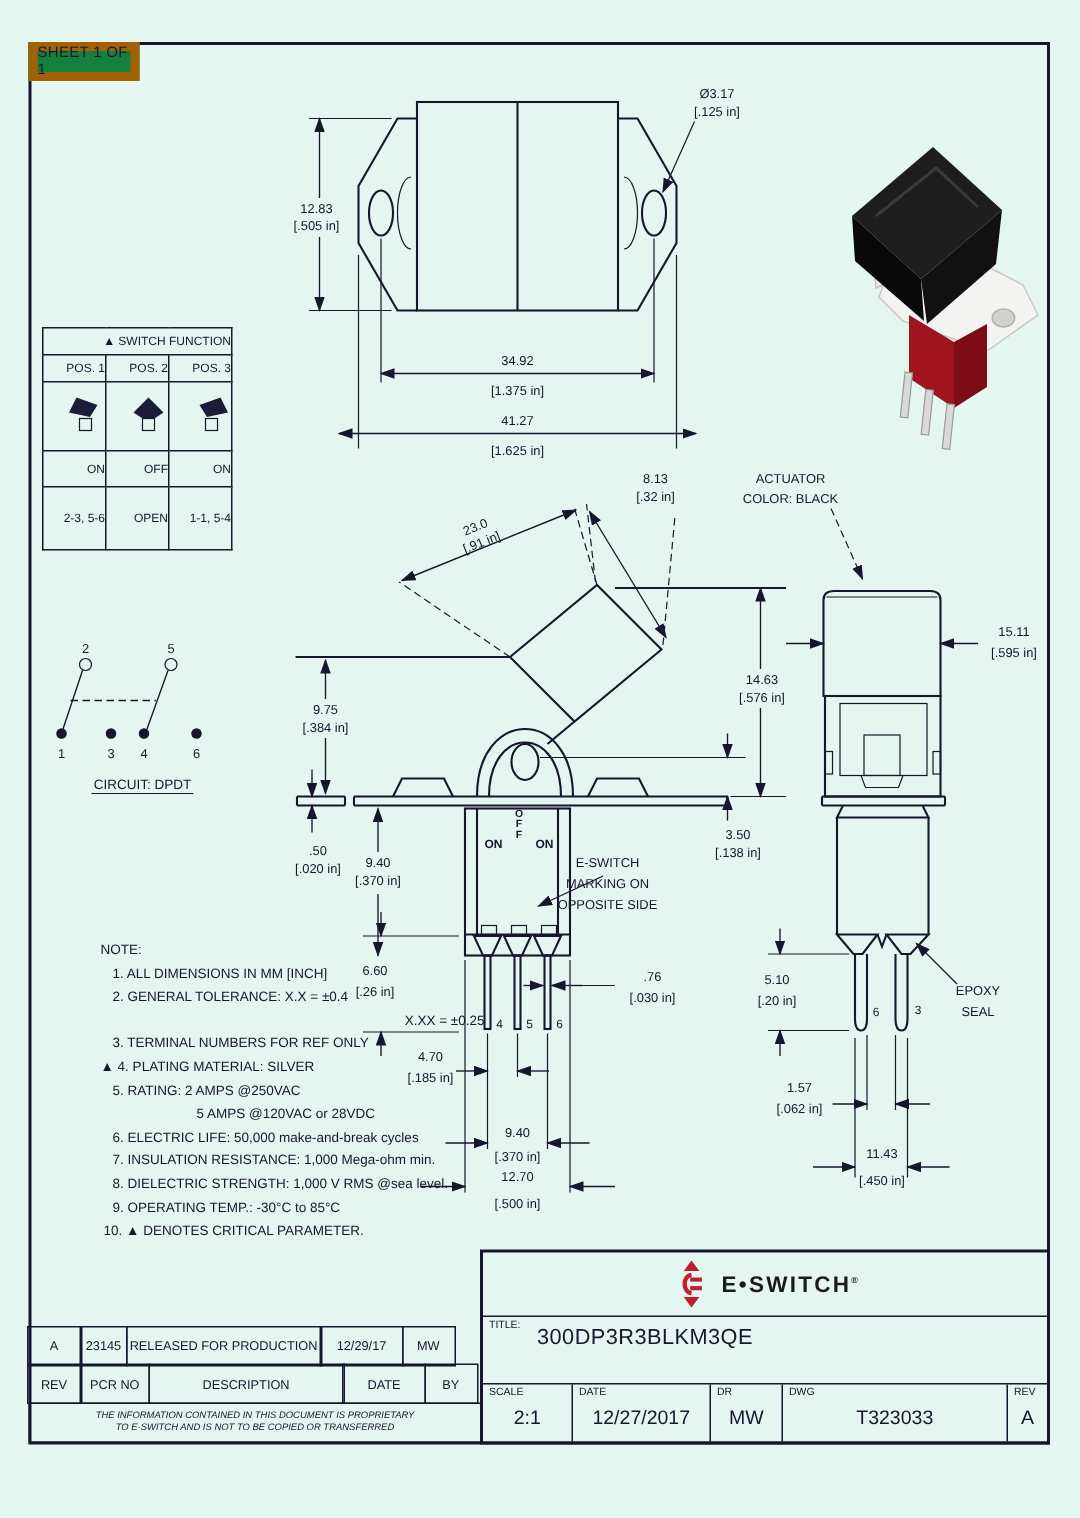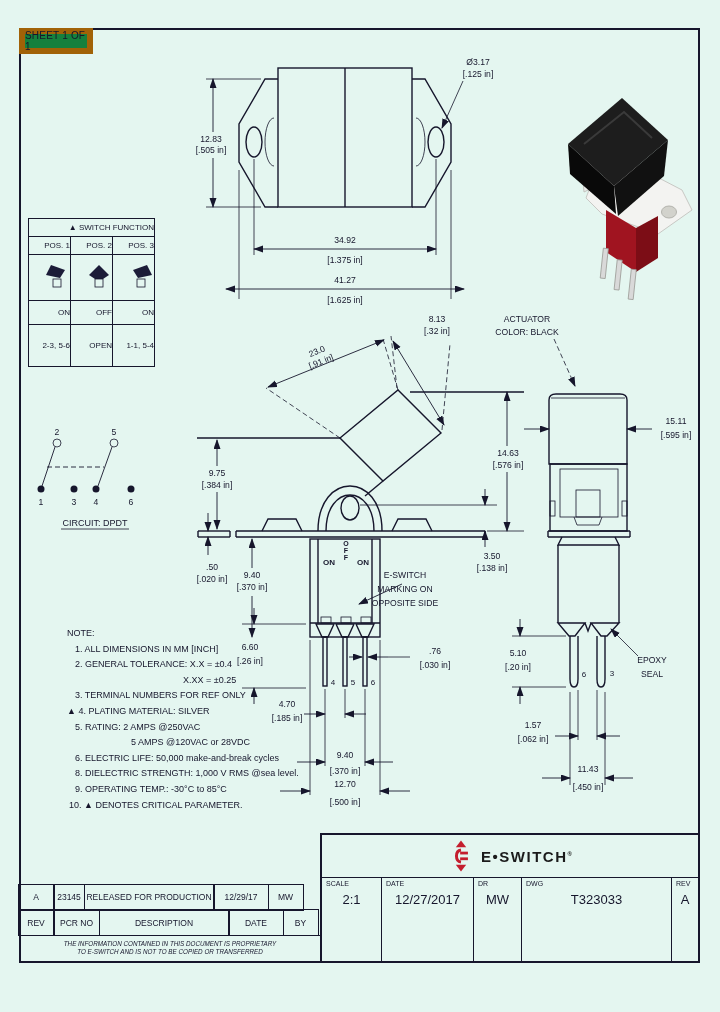--- a/index.html
+++ b/index.html
@@ -19,21 +19,21 @@
     font-size:8px;font-weight:normal;padding:0;width:41px;}
   #func-table .hdr{height:17px;font-size:8px;}
   #func-table .pos{height:18px;}
   #func-table .icn{height:46px;}
   #func-table .st{height:24px;font-size:8.5px;}
   #func-table .cn{height:42px;font-size:8.5px;}
   
   #notes{left:28px;top:626px;width:258px;font-size:9px;line-height:15.6px;white-space:nowrap;margin-left:37px;}
   #notes .nl{padding-left:10px;}
   #notes .p0{padding-left:2px;}
-  #notes .p3{padding-left:118px;}
+  #notes .p3{padding-left:118px;text-align:right;}
   #notes .p7{padding-left:66px;}
   #notes .p9{padding-left:100px;}
   #notes .p13{padding-left:4px;}
   
   svg{overflow:visible;}
   svg text{font-family:"Liberation Sans",sans-serif;font-size:8.6px;fill:#16162c;text-anchor:middle;}
   .ln{stroke:#16162c;fill:none;stroke-width:1.4;}
   .thin{stroke:#16162c;fill:none;stroke-width:0.8;}
   .dim{stroke:#16162c;fill:none;stroke-width:0.9;}
   .dash{stroke-dasharray:5 3;}
@@ -139,20 +139,21 @@
 <div id="notes" class="abs">
   <div class="nl p0">NOTE:</div>
   <div class="nl">1. ALL DIMENSIONS IN MM [INCH]</div>
   <div class="nl">2. GENERAL TOLERANCE: X.X = ±0.4</div>
   <div class="nl p3">X.XX = ±0.25</div>
   <div class="nl">3. TERMINAL NUMBERS FOR REF ONLY</div>
   <div class="nl p0">▲ 4. PLATING MATERIAL: SILVER</div>
   <div class="nl">5. RATING: 2 AMPS @250VAC</div>
   <div class="nl p7">5 AMPS @120VAC or 28VDC</div>
   <div class="nl">6. ELECTRIC LIFE: 50,000 make-and-break cycles</div>
+  <div class="nl">7. INSULATION RESISTANCE: 1,000 Mega-ohm min.</div>
   <div class="nl">8. DIELECTRIC STRENGTH: 1,000 V RMS @sea level.</div>
   <div class="nl">9. OPERATING TEMP.: -30°C to 85°C</div>
   <div class="nl p13">10. ▲ DENOTES CRITICAL PARAMETER.</div>
 </div>
 
 <svg class="abs" style="left:186px;top:52px;" width="345" height="258" viewBox="0 0 345 258">
   <defs>
     <marker id="aT" markerWidth="10" markerHeight="8" refX="9" refY="3.5" orient="auto-start-reverse" markerUnits="userSpaceOnUse">
       <path d="M0,0 L10,3.5 L0,7 Z" fill="#16162c"></path>
     </marker>
@@ -473,20 +474,24 @@
 <div id="title-block" class="abs">
   <div id="tb-logo-row">
     <svg width="26" height="34" viewBox="0 0 30 38">
       <path d="M15,1 L21,9 L9,9 Z" fill="#c41e2e"></path>
       <path d="M15,37 L21,29 L9,29 Z" fill="#c41e2e"></path>
       <path d="M15,12 C8,13 8,25 15,26" fill="none" stroke="#c41e2e" stroke-width="3.4"></path>
       <rect x="14" y="14" width="9" height="3.2" fill="#c41e2e"></rect>
       <rect x="14" y="20.6" width="9" height="3.2" fill="#c41e2e"></rect>
     </svg>
     <div id="tb-brand"><span>E•SWITCH</span><sup>®</sup></div>
+  </div>
+  <div id="tb-title-row">
+    <span class="tb-label">TITLE:</span>
+    <span id="tb-title-val">300DP3R3BLKM3QE</span>
   </div>
   <div id="tb-bottom-row">
     <div class="tb-cell" style="width:60px;">
       <span class="tb-label">SCALE</span>
       <span class="tb-val">2:1</span>
     </div>
     <div class="tb-cell" style="width:92px;">
       <span class="tb-label">DATE</span>
       <span class="tb-val">12/27/2017</span>
     </div>

